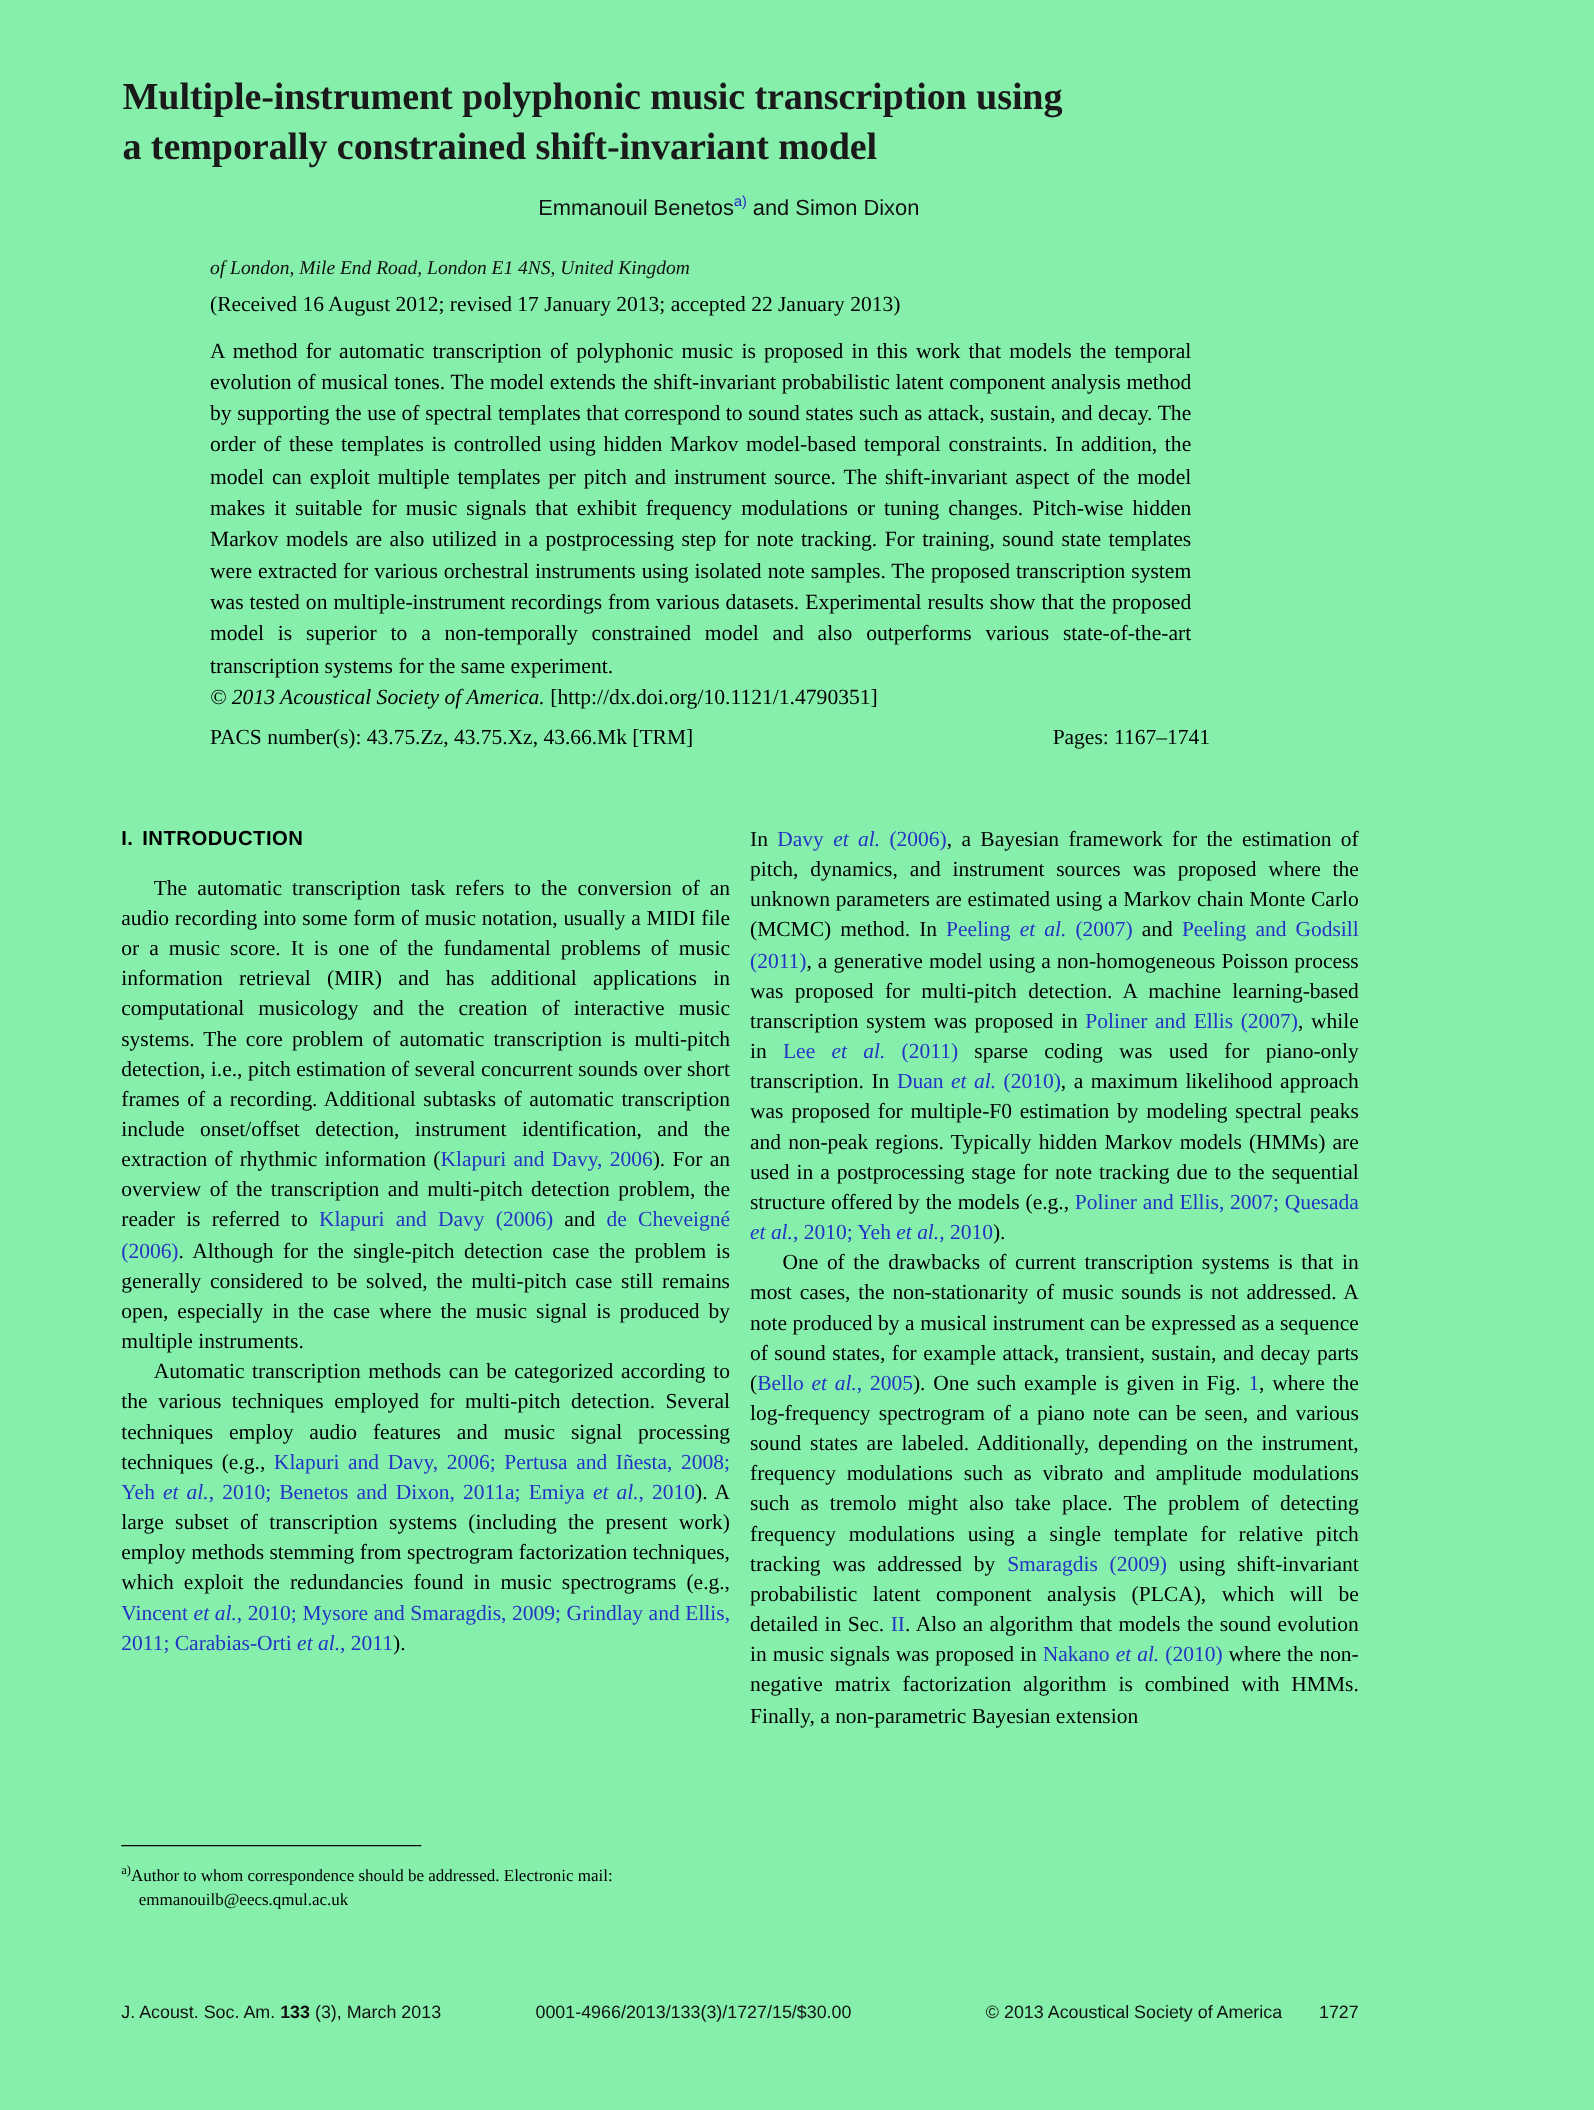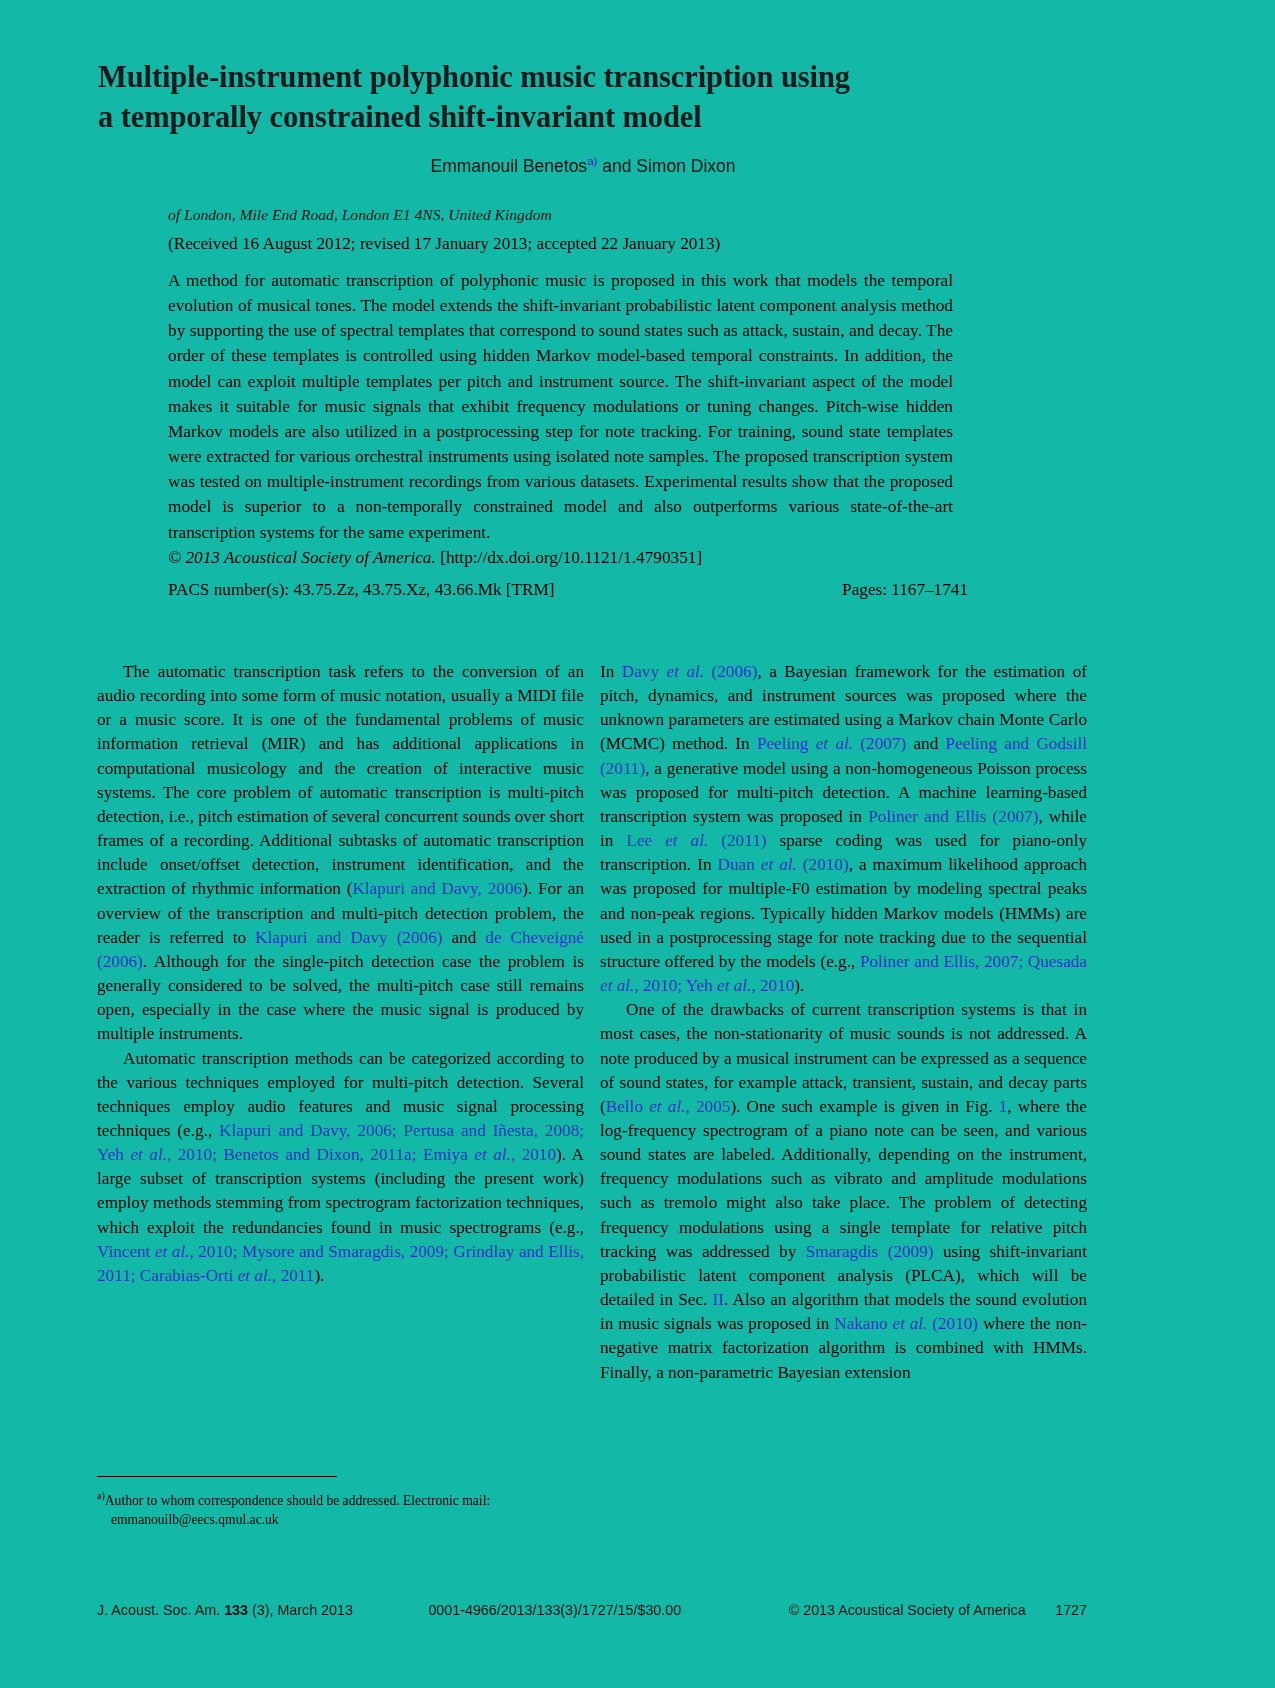--- a/index.html
+++ b/index.html
@@ -4,21 +4,21 @@
 <style>
   html, body {
     margin: 0;
     padding: 0;
     background: #ffffff;
   }
   .page {
     position: relative;
     width: 1275px;
     height: 1688px;
-    background: #14b8a6;
+    background: #86efac;
     margin: 0 auto;
     box-sizing: border-box;
     font-family: "Liberation Serif", "DejaVu Serif", serif;
     color: #000000;
     overflow: hidden;
   }
 
   
   .title-block {
     position: absolute;
@@ -222,20 +222,21 @@
   </div>
 
   <div class="pacs-row">
     <span>PACS number(s): 43.75.Zz, 43.75.Xz, 43.66.Mk [TRM]</span>
     <span>Pages: 1167–1741</span>
   </div>
 
   <div class="columns">
 
     <div class="col col-left">
+      <div class="section-head"><span class="numeral">I.</span><span>INTRODUCTION</span></div>
 
       <p><span>The automatic transcription task refers to the conversion of an audio recording into some form of music notation, usually a MIDI file or a music score. It is one of the fundamental problems of music information retrieval (MIR) and has additional applications in computational musicology and the creation of interactive music systems. The core problem of automatic transcription is multi-pitch detection, i.e., pitch estimation of several concurrent sounds over short frames of a recording. Additional subtasks of automatic transcription include onset/offset detection, instrument identification, and the extraction of rhythmic information (</span><span class="ref">Klapuri and Davy, 2006</span><span>). For an overview of the transcription and multi-pitch detection problem, the reader is referred to </span><span class="ref">Klapuri and Davy (2006)</span><span> and </span><span class="ref">de Cheveigné (2006)</span><span>. Although for the single-pitch detection case the problem is generally considered to be solved, the multi-pitch case still remains open, especially in the case where the music signal is produced by multiple instruments.</span></p>
 
       <p><span>Automatic transcription methods can be categorized according to the various techniques employed for multi-pitch detection. Several techniques employ audio features and music signal processing techniques (e.g., </span><span class="ref">Klapuri and Davy, 2006</span><span class="ref">; </span><span class="ref">Pertusa and Iñesta, 2008</span><span class="ref">; </span><span class="ref"><span>Yeh </span><i>et al.</i><span>, 2010</span></span><span class="ref">; </span><span class="ref">Benetos and Dixon, 2011a</span><span class="ref">; </span><span class="ref"><span>Emiya </span><i>et al.</i><span>, 2010</span></span><span>). A large subset of transcription systems (including the present work) employ methods stemming from spectrogram factorization techniques, which exploit the redundancies found in music spectrograms (e.g., </span><span class="ref"><span>Vincent </span><i>et al.</i><span>, 2010</span></span><span class="ref">; </span><span class="ref">Mysore and Smaragdis, 2009</span><span class="ref">; </span><span class="ref">Grindlay and Ellis, 2011</span><span class="ref">; </span><span class="ref"><span>Carabias-Orti </span><i>et al.</i><span>, 2011</span></span><span>).</span></p>
     </div>
 
     <div class="col col-right">
       <p class="no-indent"><span>In </span><span class="ref"><span>Davy </span><i>et al.</i><span> (2006)</span></span><span>, a Bayesian framework for the estimation of pitch, dynamics, and instrument sources was proposed where the unknown parameters are estimated using a Markov chain Monte Carlo (MCMC) method. In </span><span class="ref"><span>Peeling </span><i>et al.</i><span> (2007)</span></span><span> and </span><span class="ref">Peeling and Godsill (2011)</span><span>, a generative model using a non-homogeneous Poisson process was proposed for multi-pitch detection. A machine learning-based transcription system was proposed in </span><span class="ref">Poliner and Ellis (2007)</span><span>, while in </span><span class="ref"><span>Lee </span><i>et al.</i><span> (2011)</span></span><span> sparse coding was used for piano-only transcription. In </span><span class="ref"><span>Duan </span><i>et al.</i><span> (2010)</span></span><span>, a maximum likelihood approach was proposed for multiple-F0 estimation by modeling spectral peaks and non-peak regions. Typically hidden Markov models (HMMs) are used in a postprocessing stage for note tracking due to the sequential structure offered by the models (e.g., </span><span class="ref">Poliner and Ellis, 2007</span><span class="ref">; </span><span class="ref"><span>Quesada </span><i>et al.</i><span>, 2010</span></span><span class="ref">; </span><span class="ref"><span>Yeh </span><i>et al.</i><span>, 2010</span></span><span>).</span></p>
 
       <p><span>One of the drawbacks of current transcription systems is that in most cases, the non-stationarity of music sounds is not addressed. A note produced by a musical instrument can be expressed as a sequence of sound states, for example attack, transient, sustain, and decay parts (</span><span class="ref"><span>Bello </span><i>et al.</i><span>, 2005</span></span><span>). One such example is given in Fig. </span><span class="ref">1</span><span>, where the log-frequency spectrogram of a piano note can be seen, and various sound states are labeled. Additionally, depending on the instrument, frequency modulations such as vibrato and amplitude modulations such as tremolo might also take place. The problem of detecting frequency modulations using a single template for relative pitch tracking was addressed by </span><span class="ref">Smaragdis (2009)</span><span> using shift-invariant probabilistic latent component analysis (PLCA), which will be detailed in Sec. </span><span class="ref">II</span><span>. Also an algorithm that models the sound evolution in music signals was proposed in </span><span class="ref"><span>Nakano </span><i>et al.</i><span> (2010)</span></span><span> where the non-negative matrix factorization algorithm is combined with HMMs. Finally, a non-parametric Bayesian extension</span></p>

